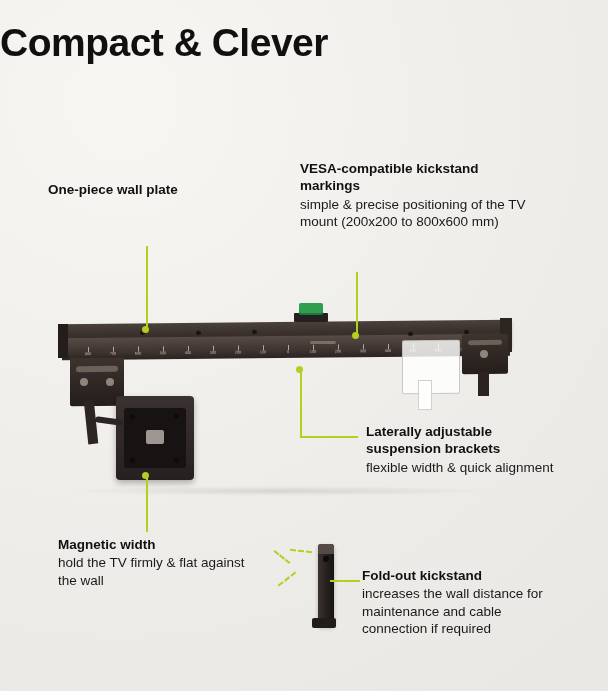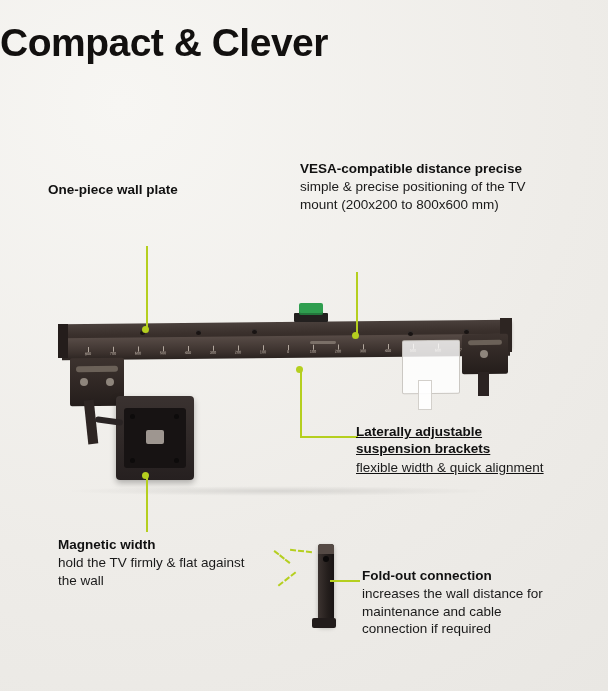--- a/index.html
+++ b/index.html
@@ -57,21 +57,21 @@
   }
   .callout .body {
     font-size: 13.5px;
     font-weight: normal;
     color: #1a1a1a;
     line-height: 1.30;
     margin-top: 1px;
   }
   #callout-wallplate { top: 181px; left: 48px; width: 200px; }
   #callout-vesa      { top: 160px; left: 300px; width: 235px; }
-  #callout-brackets  { top: 423px; left: 356px; width: 190px; text-decoration: underline; }
+  #callout-brackets  { top: 423px; left: 366px; width: 190px; }
   #callout-magnetic  { top: 536px; left: 58px; width: 190px; }
   #callout-kickstand { top: 567px; left: 362px; width: 195px; }
 
   
   .leader {
     position: absolute;
     background: #b5cf1f;
   }
   .dot {
     position: absolute;
@@ -474,32 +474,32 @@
   <div class="leader" id="leader-magnetic-v"></div>
   <div class="dot" id="dot-magnetic"></div>
 
   <div class="leader" id="leader-kickstand-h"></div>
 
   <div class="callout" id="callout-wallplate">
     <div class="head">One-piece wall plate</div>
   </div>
 
   <div class="callout" id="callout-vesa">
-    <div class="head">VESA-compatible distance precise</div>
+    <div class="head">VESA-compatible kickstand markings</div>
     <div class="body">simple &amp; precise positioning of the TV mount (200x200 to 800x600 mm)</div>
   </div>
 
   <div class="callout" id="callout-brackets">
     <div class="head">Laterally adjustable suspension brackets</div>
     <div class="body">flexible width &amp; quick alignment</div>
   </div>
 
   <div class="callout" id="callout-magnetic">
     <div class="head">Magnetic width</div>
     <div class="body">hold the TV firmly &amp; flat against the wall</div>
   </div>
 
   <div class="callout" id="callout-kickstand">
-    <div class="head">Fold-out connection</div>
+    <div class="head">Fold-out kickstand</div>
     <div class="body">increases the wall distance for maintenance and cable connection if required</div>
   </div>
 
 </div>
 
 </body></html>

